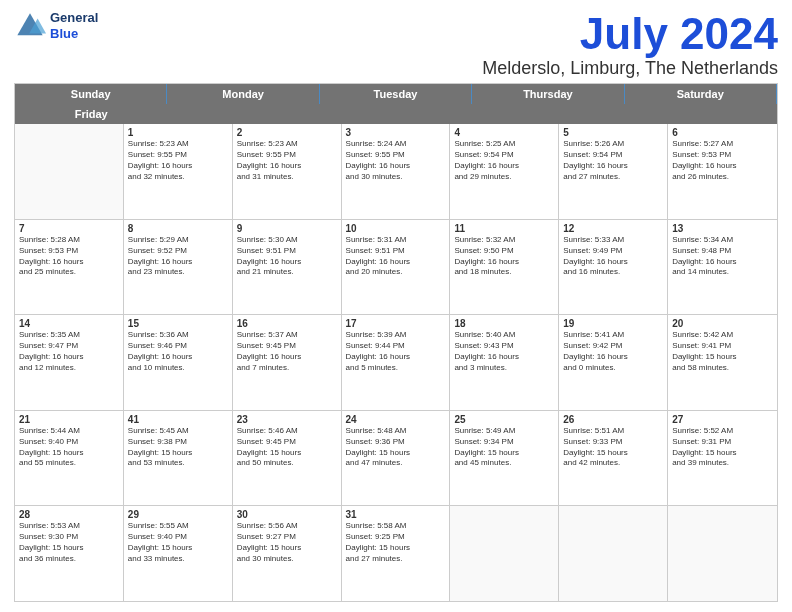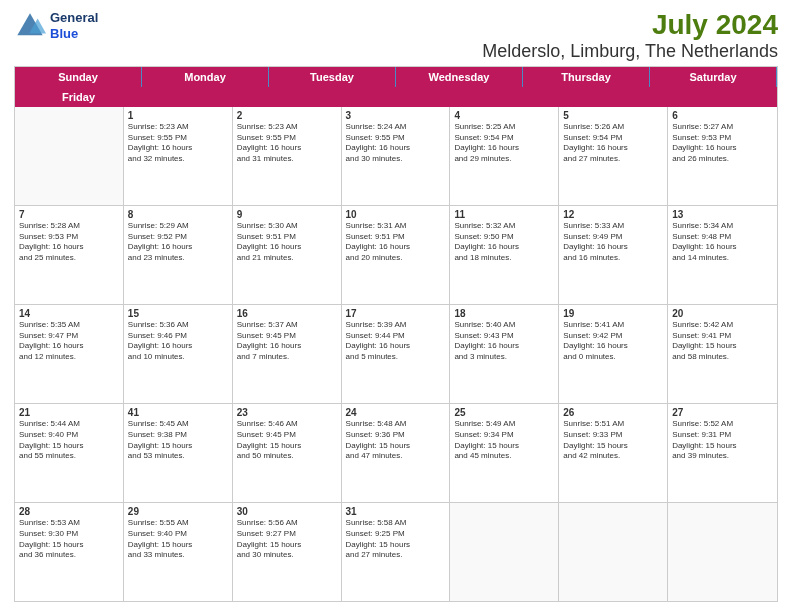--- a/index.html
+++ b/index.html
@@ -38,40 +38,40 @@
       color: #4a9fd4;
     }
     .logo-icon {
       width: 32px;
       height: 32px;
     }
     .title-block {
       text-align: right;
     }
     .main-title {
-      font-size: 28px;
+      font-size: 44px;
       font-weight: bold;
-      color: #4d7c0f;
+      color: #1d4ed8;
       line-height: 1.1;
     }
     .subtitle {
       font-size: 18px;
       color: #333;
       font-weight: normal;
     }
     .calendar {
       flex: 1;
       display: flex;
       flex-direction: column;
       border: 1px solid #ccc;
     }
     .cal-header-row {
       display: grid;
-      grid-template-columns: repeat(6, 1fr);
-      background: #be185d;
+      grid-template-columns: repeat(5, 1fr);
+      background: #737373;
     }
     .cal-header-cell {
       color: #fff;
       font-size: 11px;
       font-weight: bold;
       text-align: center;
       padding: 4px 2px;
       border-right: 1px solid #4a8ac4;
     }
     .cal-header-cell:last-child { border-right: none; }
@@ -129,21 +129,20 @@
       <div class="main-title">July 2024</div>
       <div class="subtitle">Melderslo, Limburg, The Netherlands</div>
     </div>
   </div>
 
   <div class="calendar">
     <div class="cal-header-row" id="cal-header">
         <div class="cal-header-cell">Sunday</div>
         <div class="cal-header-cell">Monday</div>
         <div class="cal-header-cell">Tuesday</div>
-        <div class="cal-header-cell">Wednesday</div>
         <div class="cal-header-cell">Thursday</div>
         <div class="cal-header-cell">Saturday</div>
         <div class="cal-header-cell">Friday</div>
       </div>
     <div class="cal-body" id="cal-body">
         <div class="cal-row">
           <div class="cal-cell empty"></div>
           <div class="cal-cell">
             <div class="day-num">1</div>
             <div class="cell-line">Sunrise: 5:23 AM</div>

